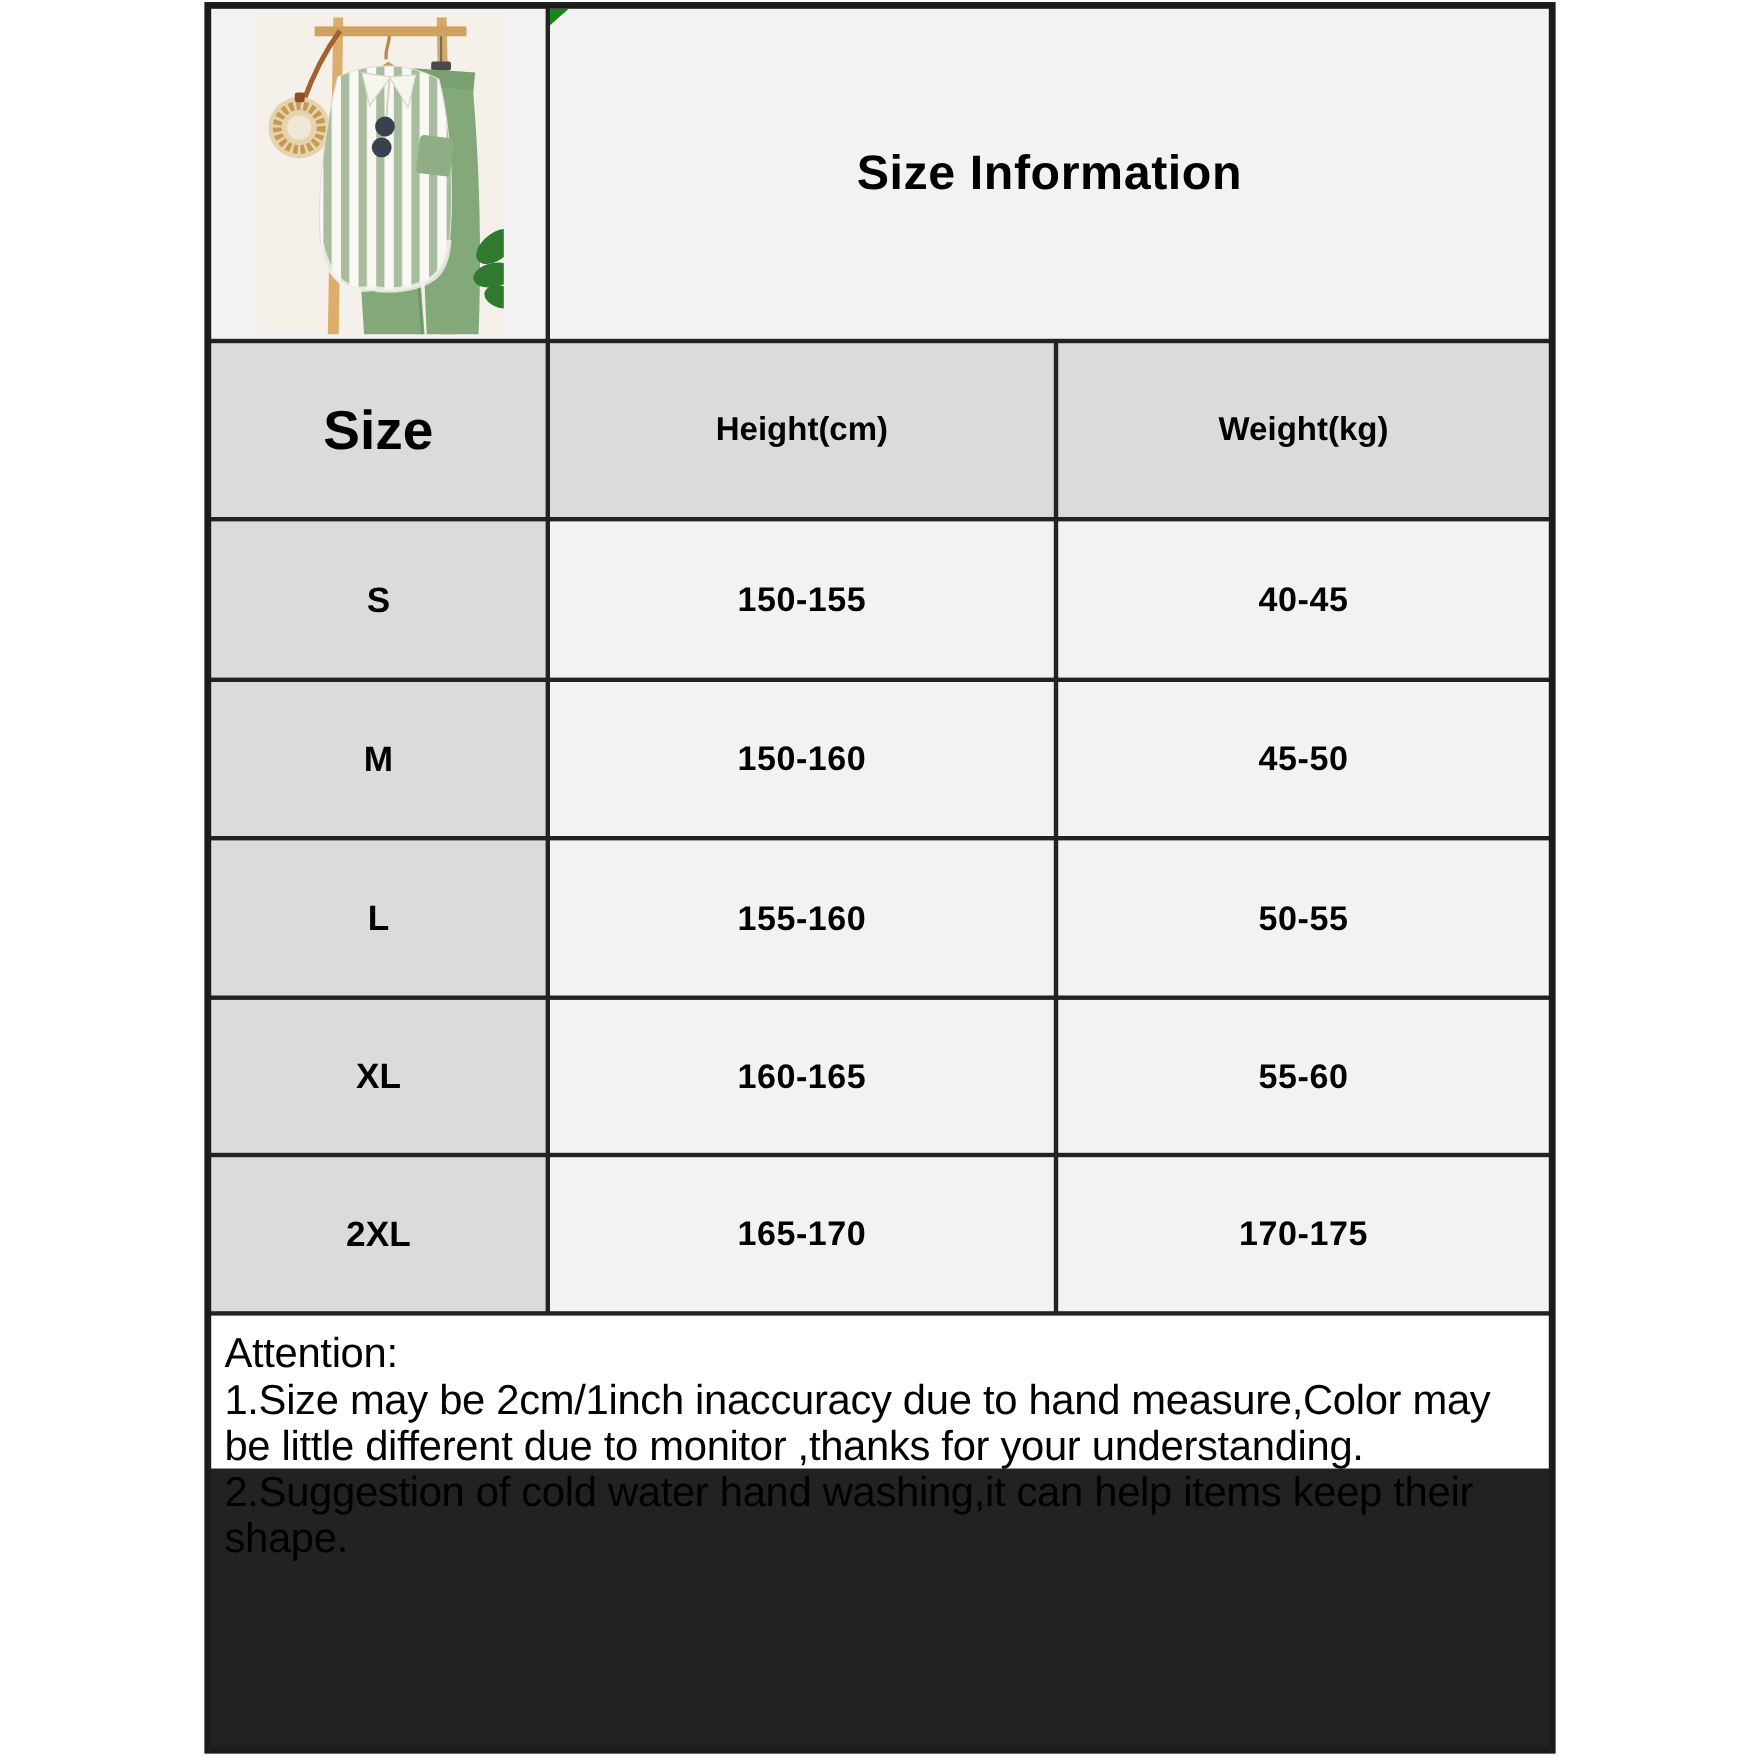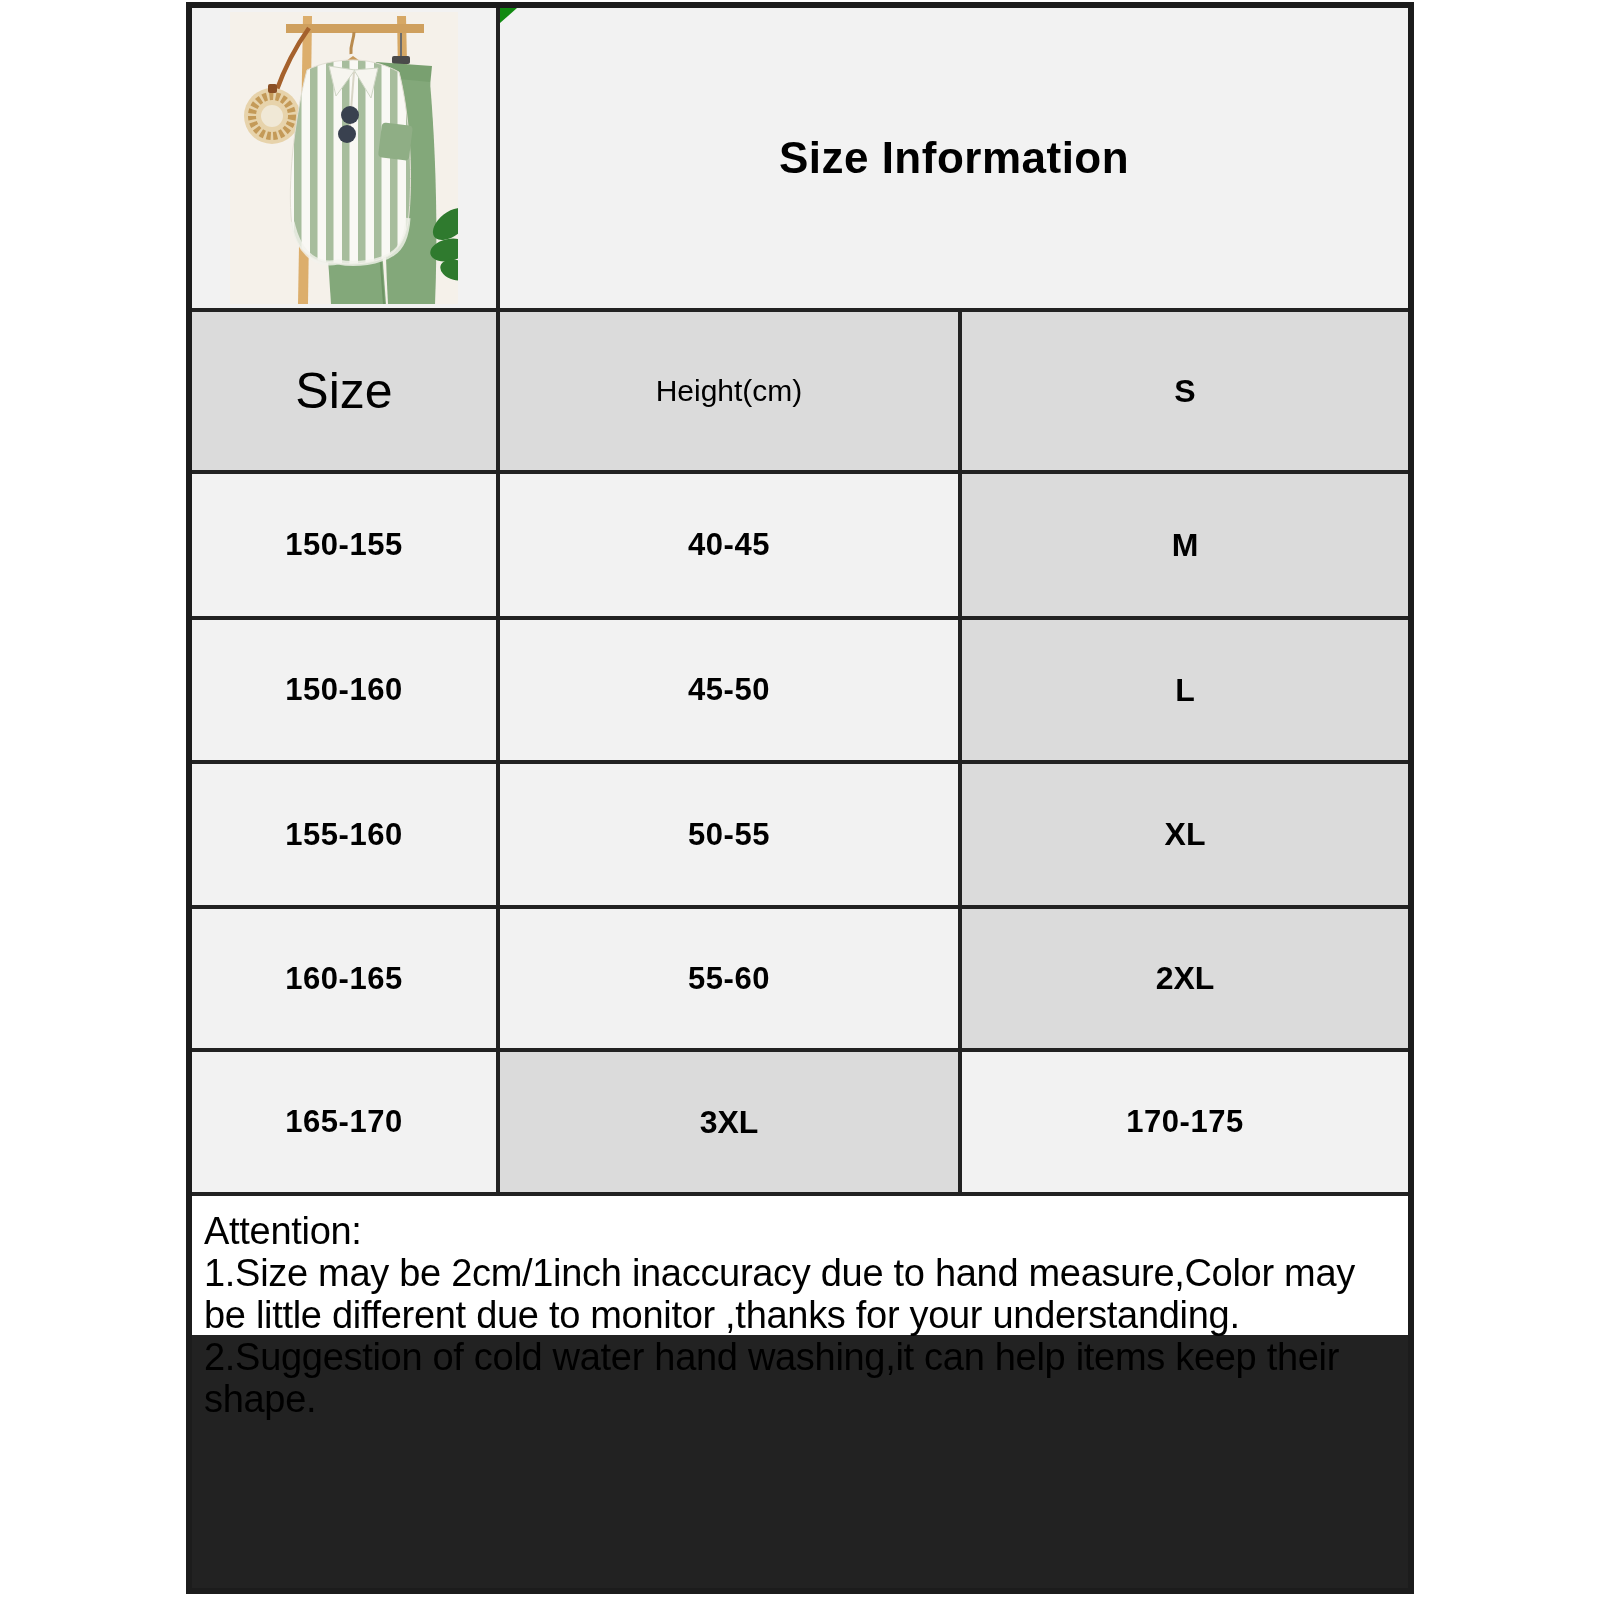--- a/index.html
+++ b/index.html
@@ -37,21 +37,21 @@
   .gray{ background:var(--header-cell); }
   .photo-cell{ align-items:flex-start; padding-top:4px; }
   .title-cell{ grid-column:2 / 4; position:relative; }
   .title{ font-size:44px; font-weight:bold; letter-spacing:0.5px; }
   .corner-marker{
     position:absolute; left:0; top:0;
     width:17px; height:15px;
     background:var(--marker-green);
     clip-path:polygon(0 0, 100% 0, 0 100%);
   }
-  .head{ font-weight:normal; font-size:30px; }
+  .head{ font-weight:bold; font-size:30px; }
   .size-head{ font-size:50px; }
   .label{ font-weight:bold; font-size:32px; }
   .value{ font-weight:bold; font-size:31px; letter-spacing:0.5px;text-align:center; }
   .attention{
     grid-column:1 / 4;
     background:var(--attention-bg);
     flex-direction:column;
     align-items:flex-start; justify-content:flex-start;
     padding:14px 14px 0 12px;
     font-size:38px; line-height:42px;
@@ -117,41 +117,41 @@
         </g>
       </svg>
     </div>
     <div class="cell title-cell">
       <span class="corner-marker"></span>
       <div class="title">Size Information</div>
     </div>
 
     <div class="cell gray head size-head">Size</div>
     <div class="cell gray head">Height(cm)</div>
+    <div class="cell gray head">Weight(kg)</div>
 
     <div class="cell gray label">S</div>
     <div class="cell value">150-155</div>
     <div class="cell value">40-45</div>
 
     <div class="cell gray label">M</div>
     <div class="cell value">150-160</div>
     <div class="cell value">45-50</div>
 
     <div class="cell gray label">L</div>
     <div class="cell value">155-160</div>
     <div class="cell value">50-55</div>
 
     <div class="cell gray label">XL</div>
     <div class="cell value">160-165</div>
     <div class="cell value">55-60</div>
 
     <div class="cell gray label">2XL</div>
     <div class="cell value">165-170</div>
 
-    <div class="cell gray label">3XL</div>
     <div class="cell value">170-175</div>
 
     <div class="cell attention">
       <div>Attention:</div>
       <div>1.Size may be 2cm/1inch inaccuracy due to hand measure,Color may be little different due to monitor ,thanks for your understanding.</div>
       <div>2.Suggestion of cold water hand washing,it can help items keep their shape.</div>
     </div>
 
   </div>
 </div>

